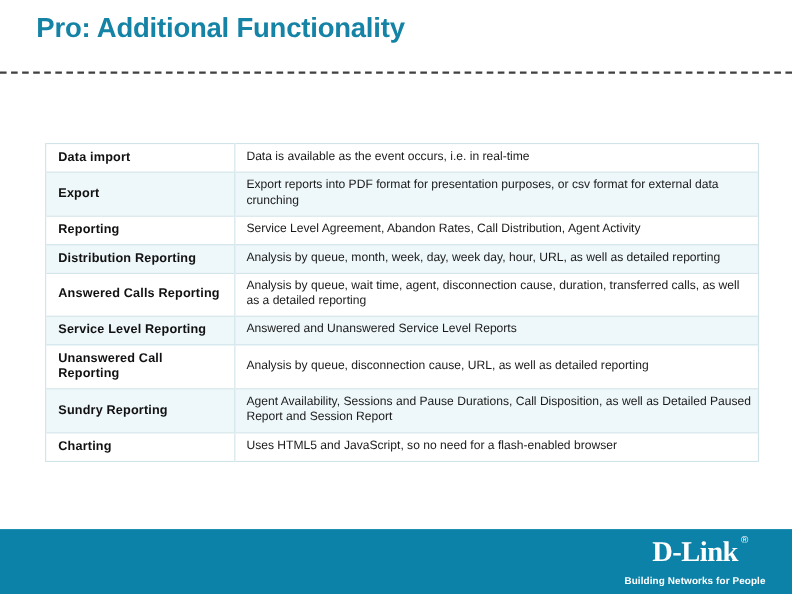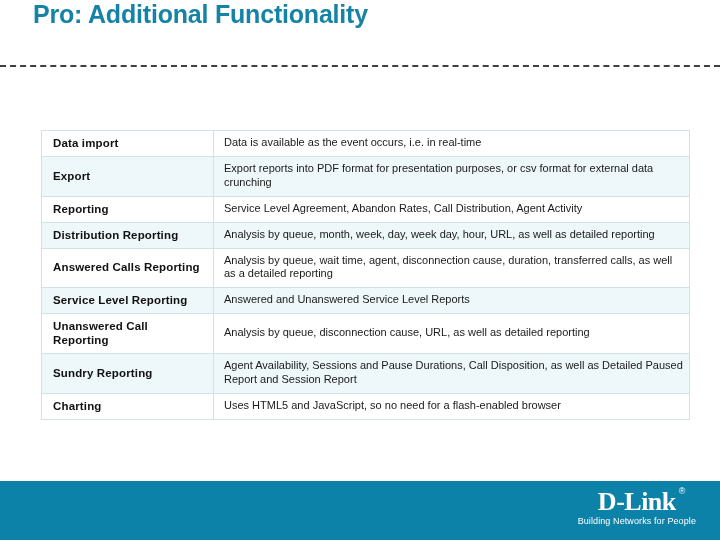--- a/index.html
+++ b/index.html
@@ -12,21 +12,21 @@
     background: #ffffff;
     font-family: "Liberation Sans", sans-serif;
     overflow: hidden;
     position: relative;
   }
 
   
   #slide-title {
     position: absolute;
     left: 33px;
-    top: 0;
+    top: 12px;
     font-size: 25px;
     font-weight: bold;
     color: #1483a6;
     letter-spacing: -0.2px;
     white-space: nowrap;
     text-align: right;
   }
 
   
   #title-divider {
@@ -113,24 +113,24 @@
     top: -2px;
     right: -9px;
     font-family: "Liberation Sans", sans-serif;
     font-size: 9px;
     font-weight: normal;
     color: #ffffff;
   }
   #dlink-tagline {
     font-family: "Liberation Sans", sans-serif;
     font-size: 9px;
-    font-weight: normal;
+    font-weight: bold;
     color: #ffffff;
     letter-spacing: 0.1px;
-    margin-top: 2px;
+    margin-top: 9px;
     line-height: 1;
   }
 </style>
 </head>
 <body>
 
 <div id="slide-title">Pro: Additional Functionality</div>
 
 <div id="title-divider"></div>
 

